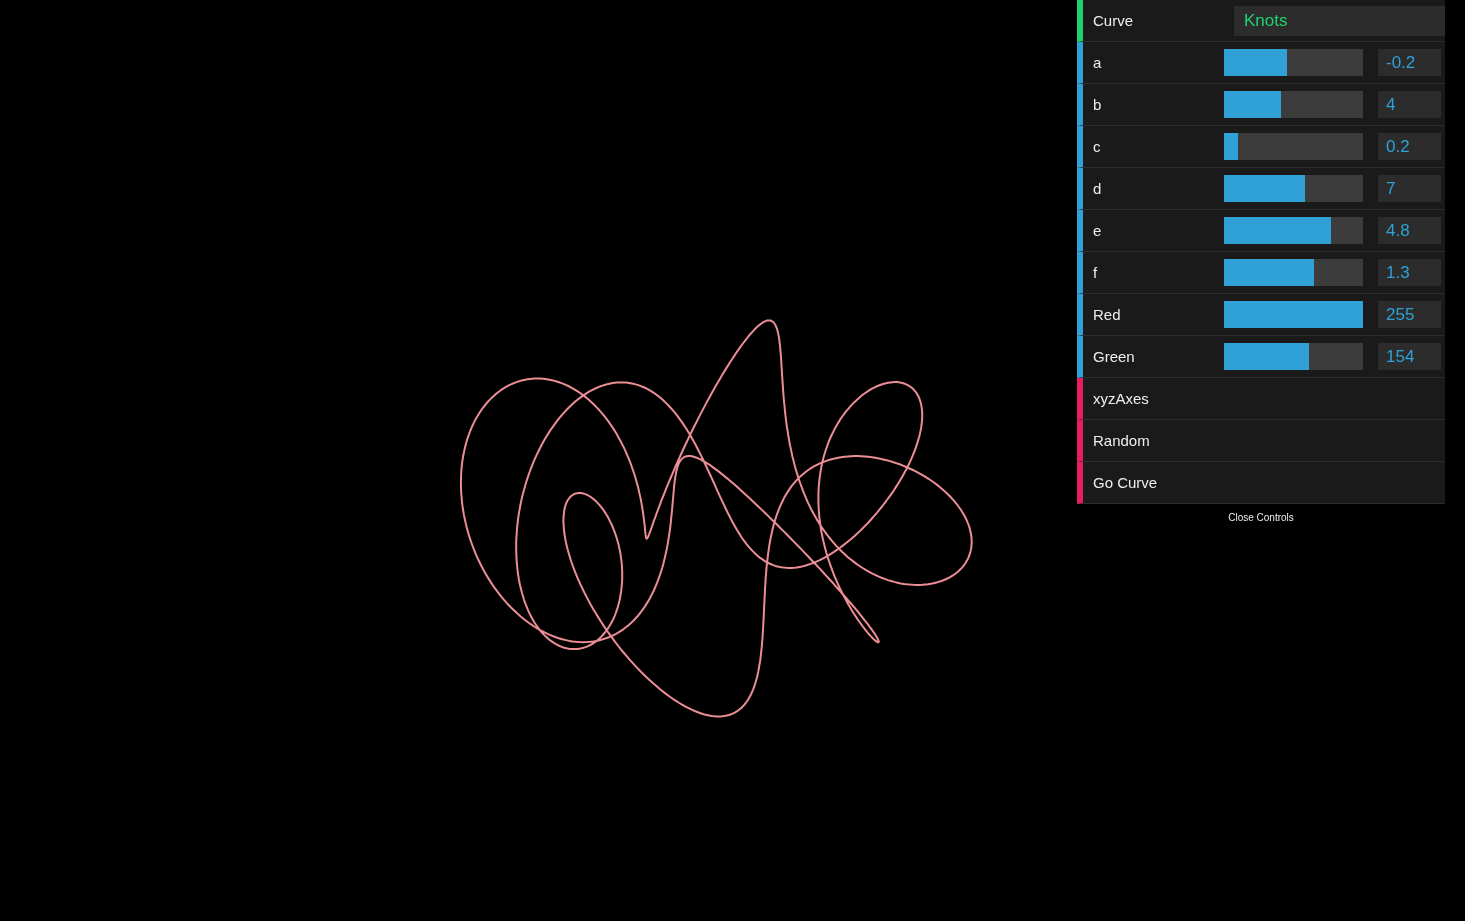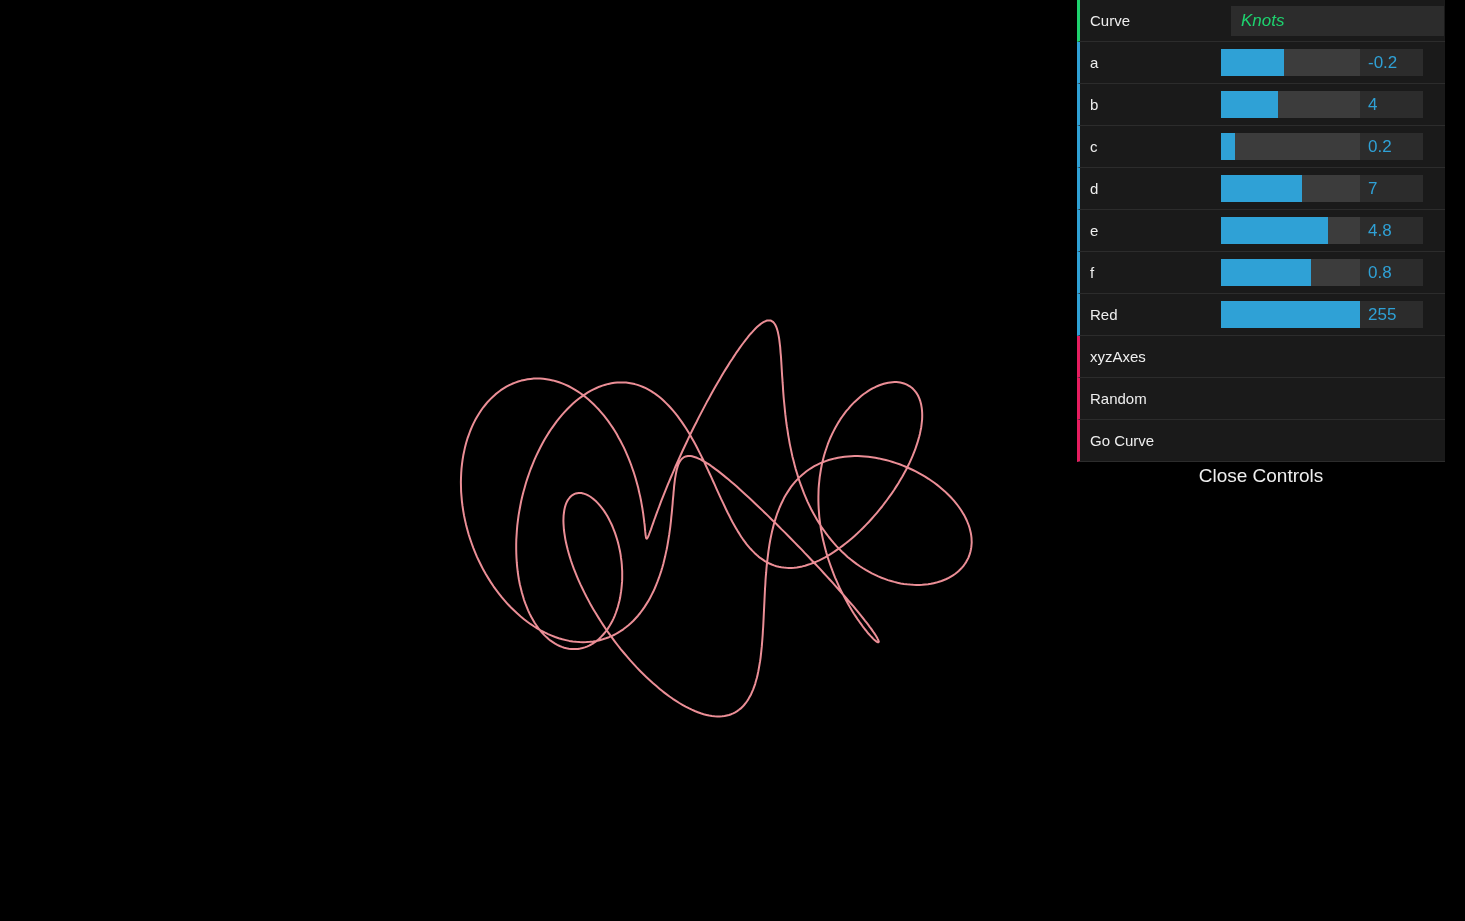--- a/index.html
+++ b/index.html
@@ -27,21 +27,21 @@
     font-size: 15px;
     color: #eeeeee;
   }
   .row {
     box-sizing: border-box;
     height: 42px;
     display: flex;
     align-items: center;
     background: #1a1a1a;
     border-bottom: 1px solid #2c2c2c;
-    border-left: 3px solid #86efac;
+    border-left: 6px solid #86efac;
     position: relative;
   }
   .row--string   { border-left-color: #1ed36f; }
   .row--number   { border-left-color: #2FA1D6; }
   .row--function { border-left-color: #e61d5f; cursor: pointer; }
   .row .label {
     box-sizing: border-box;
     width: 141px;
     padding-left: 10px;
     flex: 0 0 auto;
@@ -55,57 +55,57 @@
     box-sizing: border-box;
     margin-left: 10px;
     width: 213px;
     height: 30px;
     line-height: 30px;
     background: #2c2c2c;
     color: #1ed36f;
     font-size: 17px;
     padding-left: 10px;
     cursor: pointer;
-    font-style: italic;
   }
 
   .slider {
     position: relative;
     flex: 0 0 auto;
     width: 139px;
     height: 27px;
     background: #3c3c3c;
     cursor: ew-resize;
     overflow: hidden;
   }
   .slider .fill {
     position: absolute;
     left: 0; top: 0; bottom: 0;
     width: 0%;
     background: #2FA1D6;
   }
   .numval {
     box-sizing: border-box;
+    margin-left: 15px;
     width: 63px;
     height: 27px;
     line-height: 27px;
     background: #2c2c2c;
     color: #2FA1D6;
     font-size: 17px;
     padding-left: 8px;
     overflow: hidden;
   }
   .close-btn {
     height: 28px;
     line-height: 28px;
     text-align: center;
     background: #000000;
     color: #eeeeee;
     cursor: pointer;
-    font-size: 19px;
+    font-size: 10px;
   }
 </style>
 </head>
 <body>
 
 <div class="stage">
   <svg width="1465" height="921" viewBox="0 0 1465 921">
     <path id="knot-path" fill="none" stroke="rgb(255,154,163)" stroke-width="2" stroke-opacity="0.92" stroke-linejoin="round" stroke-linecap="round" d="M840.4 419.2L838.6 422.1L836.9 425.0L835.2 428.0L833.6 431.1L832.0 434.3L830.5 437.5L829.1 440.8L827.8 444.2L826.6 447.7L825.4 451.2L824.3 454.7L823.3 458.4L822.4 462.0L821.6 465.7L820.9 469.5L820.3 473.3L819.7 477.1L819.3 481.0L818.9 484.9L818.6 488.9L818.5 492.8L818.4 496.8L818.4 500.8L818.5 504.8L818.7 508.8L819.0 512.8L819.3 516.8L819.8 520.8L820.3 524.8L820.9 528.8L821.6 532.7L822.4 536.7L823.2 540.6L824.2 544.5L825.2 548.4L826.2 552.2L827.3 556.0L828.5 559.7L829.8 563.5L831.1 567.1L832.4 570.7L833.8 574.3L835.2 577.8L836.7 581.2L838.2 584.6L839.7 587.9L841.3 591.1L842.9 594.2L844.5 597.3L846.1 600.3L847.7 603.2L849.3 606.1L850.9 608.8L852.5 611.4L854.1 614.0L855.7 616.4L857.3 618.8L858.9 621.0L860.4 623.2L861.9 625.2L863.3 627.2L864.7 629.0L866.1 630.7L867.4 632.3L868.6 633.8L869.8 635.1L871.0 636.4L872.1 637.5L873.1 638.6L874.0 639.5L874.9 640.2L875.6 640.9L876.3 641.4L876.9 641.8L877.5 642.1L877.9 642.3L878.2 642.3L878.5 642.2L878.6 642.0L878.7 641.7L878.6 641.3L878.5 640.7L878.2 640.0L877.8 639.2L877.4 638.3L876.8 637.3L876.1 636.1L875.3 634.8L874.4 633.4L873.4 632.0L872.3 630.4L871.1 628.6L869.7 626.8L868.3 624.9L866.8 622.9L865.1 620.8L863.4 618.6L861.6 616.3L859.6 613.9L857.6 611.4L855.5 608.9L853.3 606.2L850.9 603.5L848.6 600.8L846.1 597.9L843.5 595.0L840.9 592.0L838.2 589.0L835.4 585.9L832.6 582.7L829.7 579.5L826.8 576.3L823.7 573.0L820.7 569.7L817.6 566.4L814.4 563.0L811.2 559.7L808.0 556.3L804.7 552.9L801.5 549.4L798.1 546.0L794.8 542.6L791.5 539.2L788.1 535.8L784.8 532.4L781.4 529.1L778.1 525.7L774.8 522.4L771.4 519.2L768.1 515.9L764.8 512.7L761.6 509.6L758.3 506.5L755.1 503.5L752.0 500.5L748.8 497.6L745.7 494.7L742.7 492.0L739.7 489.3L736.8 486.6L733.9 484.1L731.1 481.7L728.3 479.3L725.6 477.1L722.9 474.9L720.4 472.9L717.9 470.9L715.4 469.1L713.1 467.4L710.8 465.7L708.6 464.2L706.4 462.9L704.4 461.6L702.4 460.5L700.5 459.4L698.6 458.6L696.9 457.8L695.2 457.2L693.6 456.7L692.1 456.3L690.7 456.1L689.3 456.0L688.0 456.0L686.8 456.2L685.6 456.5L684.5 456.9L683.5 457.5L682.6 458.2L681.7 459.0L680.9 460.0L680.1 461.1L679.4 462.3L678.7 463.7L678.1 465.1L677.6 466.8L677.1 468.5L676.6 470.3L676.2 472.3L675.8 474.4L675.4 476.6L675.0 478.9L674.7 481.3L674.4 483.8L674.1 486.4L673.9 489.1L673.6 491.9L673.4 494.8L673.1 497.8L672.8 500.8L672.6 504.0L672.3 507.2L672.0 510.4L671.7 513.7L671.3 517.1L671.0 520.6L670.6 524.1L670.2 527.6L669.7 531.1L669.2 534.7L668.6 538.3L668.0 542.0L667.4 545.6L666.7 549.3L665.9 552.9L665.1 556.6L664.2 560.3L663.3 563.9L662.3 567.5L661.2 571.1L660.0 574.7L658.8 578.2L657.5 581.7L656.1 585.1L654.7 588.5L653.2 591.8L651.5 595.1L649.9 598.3L648.1 601.4L646.2 604.4L644.3 607.4L642.3 610.2L640.2 613.0L638.0 615.7L635.7 618.2L633.4 620.7L631.0 623.0L628.5 625.2L625.9 627.3L623.3 629.3L620.5 631.2L617.7 632.9L614.9 634.5L612.0 635.9L609.0 637.2L605.9 638.3L602.8 639.3L599.7 640.2L596.4 640.9L593.2 641.4L589.9 641.8L586.5 642.1L583.1 642.2L579.7 642.1L576.3 641.8L572.8 641.4L569.3 640.9L565.8 640.1L562.3 639.3L558.7 638.2L555.2 637.0L551.7 635.6L548.1 634.1L544.6 632.4L541.1 630.6L537.6 628.6L534.2 626.5L530.7 624.2L527.3 621.8L524.0 619.2L520.7 616.5L517.4 613.6L514.2 610.6L511.0 607.5L507.9 604.3L504.9 600.9L501.9 597.4L499.1 593.8L496.3 590.1L493.5 586.3L490.9 582.4L488.4 578.4L485.9 574.3L483.5 570.1L481.3 565.8L479.2 561.5L477.1 557.1L475.2 552.6L473.4 548.1L471.7 543.5L470.1 538.9L468.6 534.3L467.3 529.6L466.1 524.9L465.0 520.1L464.0 515.4L463.2 510.6L462.5 505.9L461.9 501.1L461.5 496.4L461.1 491.7L461.0 487.0L460.9 482.3L461.0 477.7L461.2 473.1L461.5 468.6L462.0 464.1L462.6 459.7L463.3 455.3L464.2 451.1L465.1 446.9L466.2 442.8L467.4 438.7L468.8 434.8L470.2 431.0L471.8 427.2L473.4 423.6L475.2 420.1L477.1 416.7L479.1 413.5L481.2 410.3L483.3 407.3L485.6 404.5L487.9 401.7L490.4 399.1L492.9 396.7L495.4 394.4L498.1 392.2L500.8 390.2L503.6 388.4L506.4 386.7L509.3 385.2L512.2 383.8L515.2 382.6L518.2 381.5L521.3 380.6L524.4 379.9L527.5 379.3L530.6 378.9L533.8 378.6L536.9 378.5L540.1 378.6L543.3 378.8L546.5 379.2L549.6 379.7L552.8 380.4L555.9 381.2L559.1 382.2L562.2 383.4L565.2 384.6L568.3 386.0L571.3 387.6L574.3 389.3L577.2 391.1L580.1 393.0L583.0 395.1L585.8 397.3L588.5 399.6L591.2 402.0L593.9 404.5L596.4 407.1L599.0 409.8L601.4 412.6L603.8 415.4L606.1 418.4L608.4 421.4L610.5 424.5L612.7 427.6L614.7 430.8L616.7 434.1L618.5 437.4L620.4 440.7L622.1 444.1L623.8 447.4L625.4 450.9L626.9 454.3L628.3 457.7L629.7 461.1L631.0 464.5L632.2 468.0L633.4 471.3L634.5 474.7L635.5 478.0L636.4 481.3L637.3 484.6L638.2 487.8L638.9 491.0L639.6 494.1L640.3 497.1L640.9 500.0L641.4 502.9L641.9 505.7L642.4 508.5L642.8 511.1L643.2 513.6L643.5 516.1L643.8 518.4L644.1 520.6L644.3 522.7L644.6 524.7L644.8 526.6L644.9 528.3L645.1 529.9L645.2 531.4L645.4 532.8L645.5 534.0L645.6 535.1L645.8 536.1L645.9 536.9L646.0 537.5L646.2 538.0L646.3 538.4L646.5 538.6L646.7 538.7L646.9 538.6L647.2 538.4L647.4 538.0L647.7 537.5L648.0 536.9L648.4 536.0L648.8 535.1L649.2 534.0L649.7 532.7L650.2 531.3L650.8 529.8L651.4 528.1L652.0 526.3L652.7 524.3L653.4 522.3L654.2 520.0L655.1 517.7L656.0 515.2L656.9 512.7L657.9 510.0L659.0 507.2L660.1 504.2L661.2 501.2L662.4 498.1L663.7 494.9L665.0 491.6L666.4 488.2L667.8 484.7L669.3 481.1L670.8 477.5L672.4 473.8L674.0 470.1L675.6 466.2L677.3 462.4L679.1 458.5L680.9 454.5L682.7 450.5L684.6 446.5L686.5 442.5L688.4 438.4L690.3 434.4L692.3 430.3L694.3 426.2L696.4 422.2L698.4 418.1L700.5 414.1L702.6 410.1L704.7 406.1L706.8 402.1L709.0 398.2L711.1 394.3L713.2 390.5L715.3 386.7L717.5 383.0L719.6 379.4L721.7 375.8L723.8 372.3L725.9 368.9L728.0 365.6L730.0 362.3L732.1 359.2L734.1 356.1L736.0 353.2L738.0 350.4L739.9 347.6L741.8 345.0L743.7 342.5L745.5 340.1L747.3 337.9L749.0 335.7L750.7 333.7L752.4 331.9L754.0 330.1L755.5 328.5L757.0 327.1L758.5 325.7L759.9 324.6L761.3 323.5L762.6 322.6L763.9 321.9L765.1 321.3L766.2 320.8L767.3 320.5L768.4 320.4L769.4 320.4L770.4 320.5L771.3 320.8L772.1 321.3L772.9 321.8L773.7 322.6L774.4 323.5L775.1 324.5L775.7 325.7L776.3 327.0L776.8 328.4L777.3 330.0L777.8 331.7L778.2 333.6L778.6 335.6L779.0 337.7L779.3 339.9L779.6 342.3L779.9 344.8L780.2 347.4L780.4 350.1L780.6 352.9L780.9 355.8L781.1 358.9L781.3 362.0L781.5 365.2L781.7 368.6L781.9 372.0L782.1 375.5L782.4 379.1L782.6 382.7L782.9 386.4L783.1 390.2L783.4 394.1L783.7 398.0L784.1 402.0L784.5 406.0L784.9 410.1L785.3 414.2L785.8 418.3L786.3 422.5L786.9 426.7L787.6 430.9L788.2 435.1L789.0 439.4L789.7 443.6L790.6 447.9L791.5 452.1L792.4 456.4L793.5 460.6L794.6 464.9L795.7 469.1L797.0 473.3L798.2 477.4L799.6 481.5L801.1 485.6L802.6 489.7L804.1 493.7L805.8 497.6L807.5 501.6L809.3 505.4L811.2 509.2L813.2 512.9L815.2 516.6L817.3 520.2L819.5 523.7L821.7 527.2L824.0 530.5L826.4 533.8L828.8 537.0L831.3 540.1L833.9 543.2L836.5 546.1L839.2 548.9L842.0 551.7L844.8 554.3L847.6 556.9L850.5 559.3L853.5 561.6L856.5 563.9L859.5 566.0L862.6 568.0L865.7 569.9L868.8 571.7L871.9 573.4L875.1 574.9L878.3 576.4L881.5 577.7L884.7 578.9L887.9 580.1L891.1 581.0L894.3 581.9L897.5 582.7L900.7 583.4L903.9 583.9L907.1 584.3L910.2 584.6L913.3 584.8L916.3 584.9L919.4 584.9L922.3 584.8L925.3 584.5L928.1 584.2L930.9 583.8L933.7 583.2L936.4 582.6L939.0 581.8L941.5 581.0L944.0 580.0L946.4 579.0L948.7 577.9L950.9 576.6L953.0 575.3L955.0 574.0L956.9 572.5L958.7 570.9L960.4 569.3L962.0 567.6L963.5 565.8L964.8 564.0L966.1 562.1L967.2 560.1L968.2 558.1L969.1 556.0L969.8 553.9L970.4 551.7L970.9 549.5L971.3 547.2L971.5 544.9L971.7 542.6L971.6 540.2L971.5 537.8L971.2 535.4L970.8 532.9L970.2 530.4L969.6 528.0L968.8 525.5L967.8 523.0L966.8 520.5L965.6 518.0L964.3 515.4L962.8 513.0L961.3 510.5L959.6 508.0L957.8 505.5L955.9 503.1L953.9 500.7L951.8 498.3L949.6 496.0L947.3 493.7L944.9 491.4L942.3 489.2L939.7 487.0L937.1 484.9L934.3 482.8L931.4 480.8L928.5 478.8L925.5 476.9L922.5 475.1L919.3 473.3L916.2 471.6L912.9 470.0L909.6 468.5L906.3 467.0L903.0 465.6L899.6 464.3L896.1 463.1L892.7 462.0L889.2 460.9L885.8 460.0L882.3 459.2L878.8 458.4L875.3 457.8L871.8 457.2L868.3 456.8L864.8 456.5L861.4 456.2L857.9 456.1L854.5 456.1L851.2 456.2L847.8 456.4L844.5 456.7L841.2 457.2L838.0 457.7L834.9 458.4L831.7 459.2L828.7 460.0L825.7 461.1L822.7 462.2L819.9 463.4L817.0 464.8L814.3 466.2L811.6 467.8L809.0 469.5L806.5 471.3L804.1 473.2L801.7 475.2L799.4 477.4L797.2 479.6L795.1 481.9L793.0 484.4L791.0 486.9L789.2 489.6L787.4 492.4L785.6 495.2L784.0 498.1L782.5 501.2L781.0 504.3L779.6 507.5L778.3 510.8L777.0 514.2L775.9 517.6L774.8 521.1L773.7 524.7L772.8 528.4L771.9 532.1L771.1 535.9L770.3 539.8L769.6 543.7L769.0 547.6L768.4 551.6L767.9 555.7L767.4 559.8L766.9 563.9L766.5 568.0L766.2 572.2L765.8 576.4L765.5 580.6L765.3 584.8L765.0 589.0L764.8 593.3L764.6 597.5L764.4 601.7L764.2 605.9L764.0 610.1L763.8 614.3L763.6 618.5L763.4 622.6L763.2 626.7L762.9 630.7L762.7 634.7L762.4 638.7L762.1 642.6L761.8 646.4L761.4 650.2L761.0 653.9L760.6 657.6L760.1 661.2L759.5 664.7L758.9 668.1L758.3 671.4L757.6 674.7L756.9 677.8L756.0 680.8L755.2 683.8L754.2 686.6L753.2 689.3L752.1 691.9L751.0 694.4L749.7 696.8L748.4 699.1L747.0 701.2L745.6 703.2L744.1 705.0L742.5 706.8L740.8 708.4L739.0 709.8L737.2 711.1L735.2 712.3L733.2 713.3L731.2 714.2L729.0 715.0L726.8 715.5L724.5 716.0L722.1 716.3L719.7 716.4L717.2 716.4L714.6 716.3L711.9 716.0L709.2 715.5L706.5 714.9L703.6 714.2L700.7 713.3L697.8 712.2L694.8 711.0L691.8 709.7L688.7 708.2L685.6 706.6L682.4 704.8L679.3 703.0L676.0 700.9L672.8 698.8L669.5 696.5L666.3 694.1L663.0 691.6L659.7 688.9L656.4 686.1L653.1 683.3L649.8 680.3L646.5 677.2L643.2 674.0L639.9 670.7L636.7 667.4L633.5 663.9L630.3 660.4L627.1 656.7L624.0 653.0L620.9 649.3L617.9 645.5L614.9 641.6L612.0 637.7L609.1 633.7L606.3 629.7L603.6 625.6L600.9 621.5L598.3 617.4L595.8 613.3L593.3 609.2L590.9 605.1L588.7 600.9L586.5 596.8L584.4 592.6L582.4 588.5L580.4 584.4L578.6 580.4L576.9 576.4L575.3 572.4L573.7 568.4L572.3 564.5L571.0 560.7L569.8 556.9L568.7 553.2L567.7 549.6L566.8 546.0L566.0 542.5L565.3 539.1L564.8 535.8L564.3 532.6L563.9 529.5L563.7 526.5L563.5 523.6L563.4 520.8L563.5 518.1L563.6 515.6L563.9 513.1L564.2 510.8L564.6 508.7L565.1 506.6L565.7 504.7L566.4 502.9L567.2 501.3L568.0 499.8L569.0 498.5L569.9 497.3L571.0 496.2L572.1 495.3L573.3 494.6L574.6 493.9L575.8 493.5L577.2 493.2L578.6 493.0L580.0 493.0L581.5 493.1L583.0 493.4L584.5 493.9L586.0 494.4L587.6 495.1L589.2 496.0L590.8 497.0L592.4 498.2L593.9 499.4L595.5 500.8L597.1 502.4L598.7 504.1L600.2 505.9L601.8 507.8L603.3 509.8L604.7 511.9L606.2 514.2L607.6 516.6L608.9 519.0L610.2 521.6L611.5 524.2L612.7 527.0L613.8 529.8L614.9 532.7L615.9 535.6L616.9 538.7L617.8 541.8L618.6 544.9L619.3 548.1L620.0 551.3L620.6 554.6L621.0 557.9L621.5 561.3L621.8 564.6L622.0 568.0L622.2 571.3L622.2 574.7L622.2 578.1L622.1 581.4L621.8 584.8L621.5 588.1L621.1 591.4L620.6 594.6L620.1 597.8L619.4 601.0L618.6 604.1L617.8 607.1L616.8 610.1L615.8 613.0L614.7 615.8L613.5 618.6L612.2 621.2L610.8 623.8L609.3 626.3L607.8 628.6L606.2 630.9L604.6 633.0L602.8 635.0L601.0 636.9L599.2 638.7L597.3 640.4L595.3 641.9L593.3 643.3L591.2 644.5L589.1 645.6L586.9 646.6L584.8 647.4L582.5 648.0L580.3 648.5L578.0 648.9L575.7 649.1L573.4 649.1L571.1 649.0L568.8 648.7L566.5 648.3L564.2 647.7L561.9 646.9L559.6 646.0L557.3 644.9L555.1 643.7L552.8 642.2L550.6 640.7L548.5 639.0L546.4 637.1L544.3 635.1L542.2 632.9L540.3 630.6L538.3 628.1L536.5 625.5L534.6 622.7L532.9 619.8L531.2 616.8L529.6 613.6L528.1 610.3L526.7 606.9L525.3 603.4L524.0 599.8L522.9 596.0L521.8 592.2L520.8 588.2L519.8 584.2L519.0 580.0L518.3 575.8L517.7 571.5L517.2 567.1L516.8 562.7L516.5 558.2L516.3 553.6L516.2 549.0L516.2 544.3L516.3 539.7L516.6 534.9L516.9 530.2L517.3 525.4L517.9 520.6L518.5 515.8L519.3 511.1L520.2 506.3L521.1 501.5L522.2 496.8L523.4 492.0L524.7 487.4L526.0 482.7L527.5 478.1L529.1 473.5L530.7 469.0L532.5 464.6L534.3 460.2L536.2 455.9L538.2 451.7L540.3 447.5L542.4 443.5L544.6 439.5L546.9 435.7L549.3 431.9L551.7 428.3L554.2 424.8L556.7 421.4L559.3 418.1L562.0 414.9L564.7 411.9L567.4 409.0L570.2 406.2L573.0 403.6L575.9 401.1L578.7 398.8L581.7 396.6L584.6 394.6L587.5 392.7L590.5 390.9L593.5 389.4L596.5 388.0L599.4 386.7L602.4 385.6L605.4 384.7L608.4 383.9L611.4 383.3L614.4 382.8L617.3 382.5L620.3 382.4L623.2 382.4L626.1 382.6L629.0 383.0L631.9 383.5L634.7 384.1L637.5 384.9L640.3 385.9L643.1 387.0L645.8 388.2L648.5 389.6L651.1 391.1L653.7 392.8L656.3 394.6L658.8 396.5L661.3 398.6L663.7 400.8L666.1 403.1L668.5 405.5L670.8 408.0L673.1 410.6L675.4 413.3L677.6 416.1L679.7 419.1L681.9 422.1L683.9 425.1L686.0 428.3L688.0 431.5L690.0 434.8L691.9 438.2L693.8 441.6L695.7 445.0L697.5 448.5L699.3 452.1L701.1 455.6L702.9 459.2L704.6 462.8L706.3 466.5L708.0 470.1L709.7 473.7L711.4 477.4L713.0 481.0L714.7 484.7L716.3 488.3L717.9 491.8L719.5 495.4L721.1 498.9L722.8 502.4L724.4 505.8L726.0 509.2L727.6 512.5L729.3 515.8L730.9 519.0L732.6 522.2L734.3 525.2L736.0 528.2L737.7 531.1L739.5 533.9L741.2 536.7L743.0 539.3L744.9 541.8L746.7 544.3L748.6 546.6L750.5 548.8L752.5 550.9L754.5 552.9L756.5 554.8L758.5 556.6L760.6 558.2L762.8 559.7L764.9 561.1L767.2 562.4L769.4 563.5L771.7 564.5L774.0 565.4L776.4 566.2L778.8 566.8L781.3 567.3L783.8 567.6L786.3 567.8L788.9 567.9L791.5 567.9L794.2 567.7L796.8 567.4L799.5 566.9L802.3 566.4L805.1 565.7L807.9 564.8L810.7 563.9L813.5 562.8L816.4 561.6L819.3 560.3L822.2 558.8L825.1 557.3L828.1 555.6L831.0 553.8L834.0 551.9L836.9 549.9L839.9 547.8L842.8 545.6L845.8 543.3L848.7 540.9L851.7 538.5L854.6 535.9L857.5 533.3L860.3 530.6L863.2 527.8L866.0 524.9L868.8 522.0L871.5 519.0L874.2 515.9L876.9 512.8L879.5 509.7L882.1 506.5L884.6 503.2L887.0 500.0L889.4 496.7L891.8 493.3L894.1 490.0L896.2 486.6L898.4 483.2L900.4 479.8L902.4 476.4L904.3 473.0L906.1 469.7L907.8 466.3L909.5 462.9L911.0 459.6L912.5 456.2L913.8 452.9L915.1 449.7L916.2 446.4L917.3 443.2L918.2 440.1L919.1 437.0L919.9 433.9L920.5 430.9L921.1 428.0L921.5 425.1L921.8 422.3L922.1 419.6L922.2 416.9L922.2 414.3L922.1 411.8L921.9 409.4L921.6 407.1L921.2 404.8L920.7 402.7L920.1 400.6L919.4 398.7L918.6 396.8L917.7 395.0L916.7 393.4L915.6 391.8L914.4 390.4L913.2 389.1L911.8 387.8L910.4 386.7L908.9 385.8L907.3 384.9L905.7 384.1L904.0 383.5L902.2 383.0L900.3 382.6L898.4 382.3L896.5 382.1L894.5 382.1L892.4 382.2L890.3 382.4L888.2 382.7L886.0 383.2L883.8 383.8L881.6 384.5L879.4 385.3L877.1 386.2L874.8 387.3L872.5 388.4L870.3 389.7L868.0 391.1L865.7 392.7L863.4 394.3L861.2 396.0L859.0 397.9L856.8 399.9L854.6 401.9L852.4 404.1L850.3 406.4L848.3 408.8L846.2 411.2L844.2 413.8L842.3 416.5L840.4 419.2"></path>
   </svg>
 </div>
@@ -155,31 +155,38 @@
         <div class="fill" style="width: 77%;"></div>
       </div>
     <div class="numval">4.8</div>
   </div>
 
   <div class="row row--number">
     <div class="label">f</div>
     <div class="slider">
         <div class="fill" style="width: 65%;"></div>
       </div>
-    <div class="numval">0.8</div>
+    <div class="numval">1.3</div>
   </div>
 
   <div class="row row--number">
     <div class="label">Red</div>
     <div class="slider">
         <div class="fill" style="width: 100%;"></div>
       </div>
     <div class="numval">255</div>
   </div>
 
+  <div class="row row--number">
+    <div class="label">Green</div>
+    <div class="slider">
+        <div class="fill" style="width: 61%;"></div>
+      </div>
+    <div class="numval">154</div>
+  </div>
 
 
   <div class="row row--function">
     <div class="label">xyzAxes</div>
   </div>
   <div class="row row--function">
     <div class="label">Random</div>
   </div>
   <div class="row row--function">
     <div class="label">Go Curve</div>

